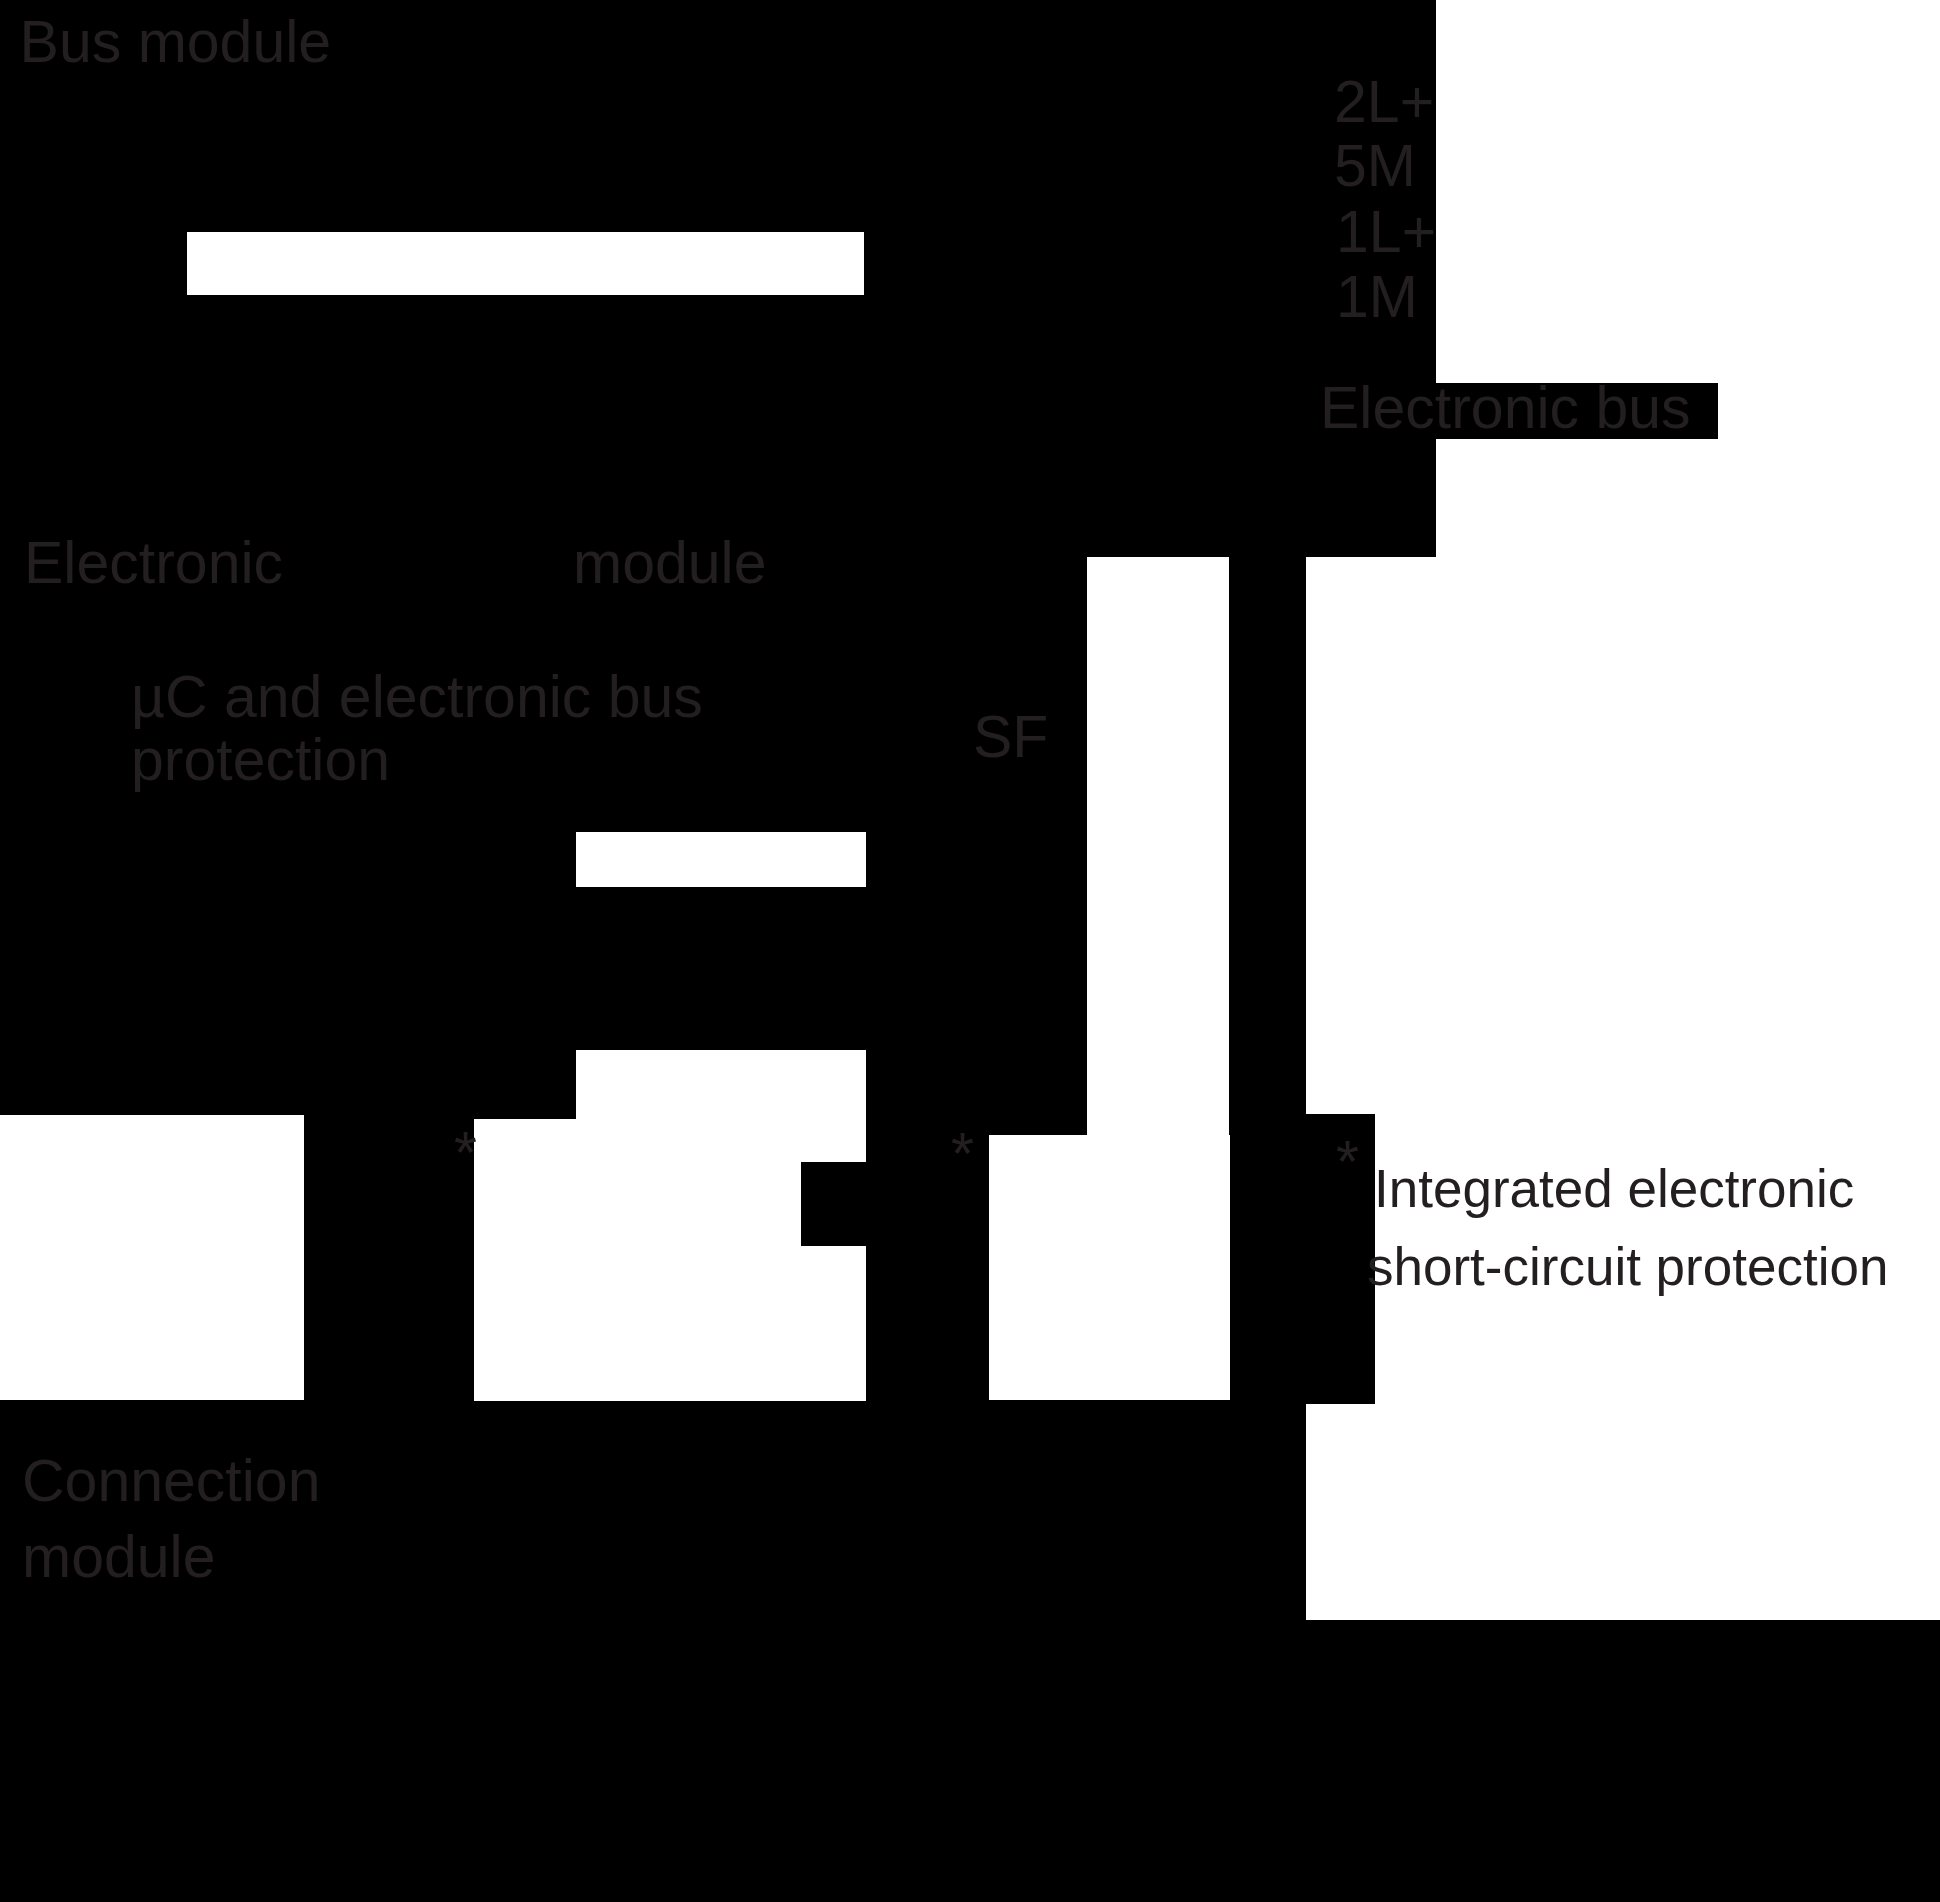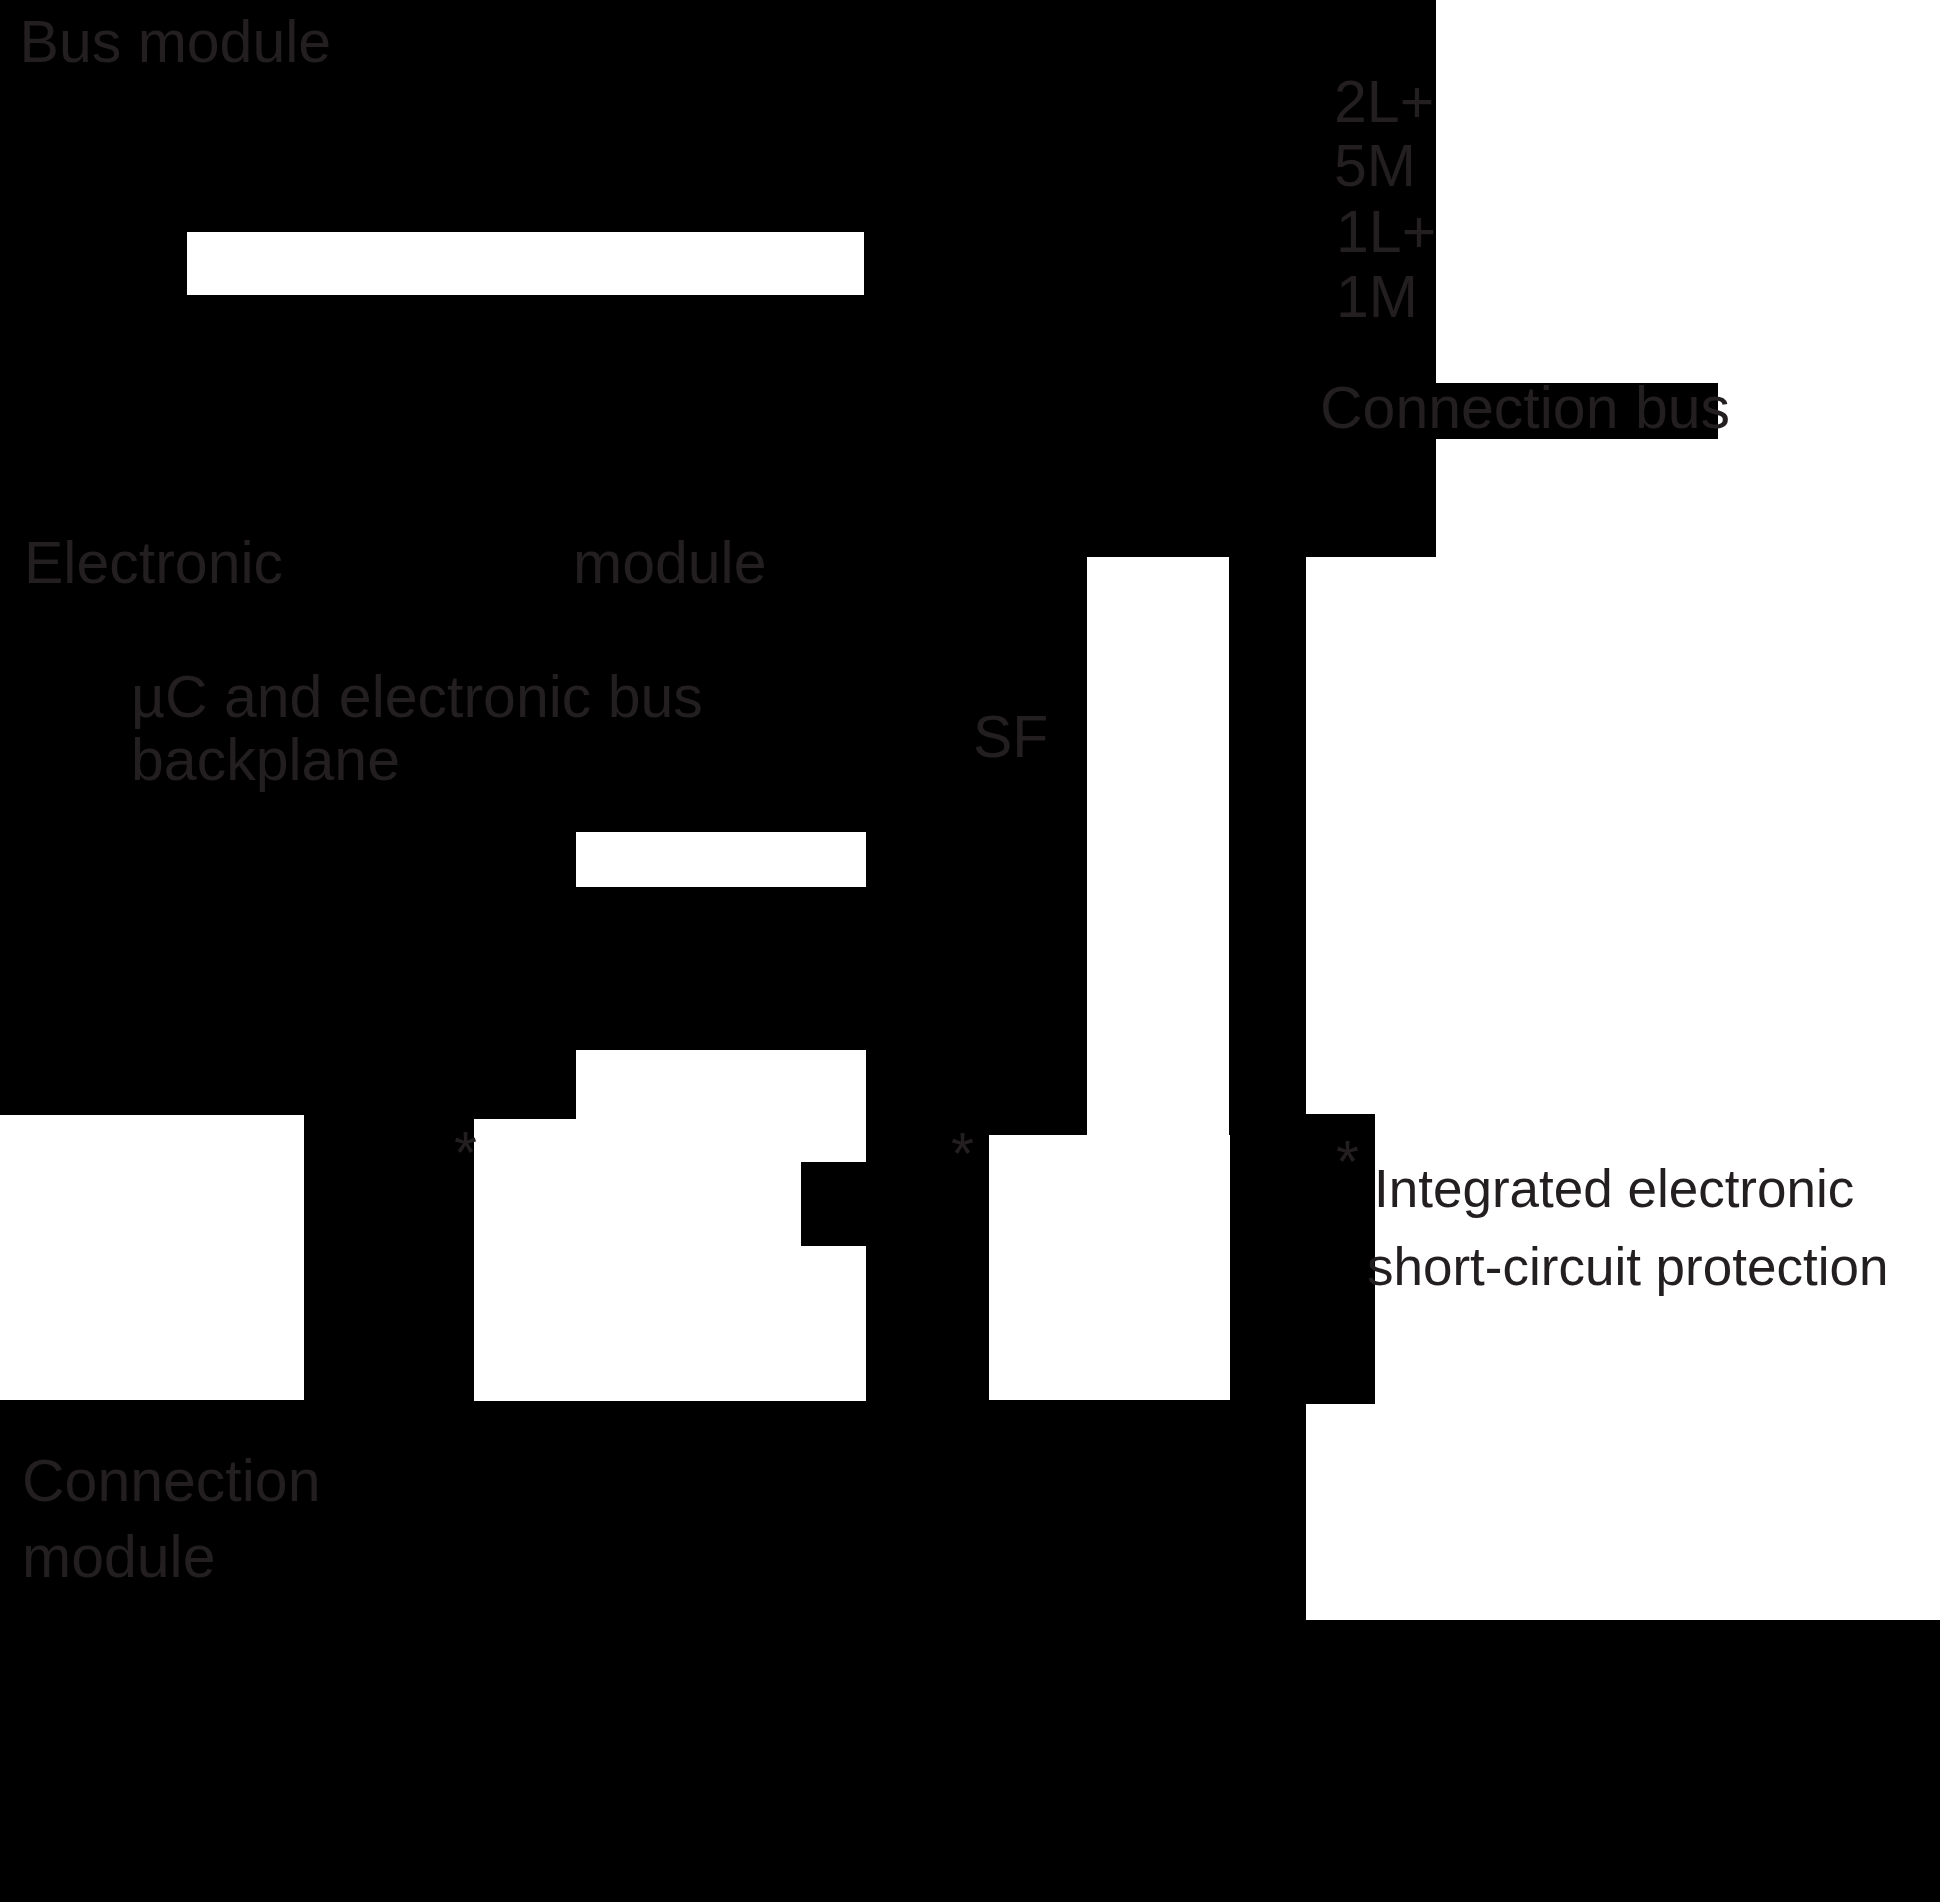--- a/index.html
+++ b/index.html
@@ -56,27 +56,27 @@
 
   <div class="shape" style="left:989px;top:1135px;width:241px;height:265px;"></div>
 
   <div class="lbl" style="left:19.6px;top:12.5px;">Bus module</div>
 
   <div class="lbl" style="left:1334px;top:73px;">2L+</div>
   <div class="lbl" style="left:1334px;top:137px;">5M</div>
   <div class="lbl" style="left:1336px;top:203px;">1L+</div>
   <div class="lbl" style="left:1336px;top:268px;">1M</div>
 
-  <div class="lbl" style="left:1320px;top:379px;">Connection bus</div>
+  <div class="lbl" style="left:1320px;top:379px;">Electronic bus</div>
 
   <div class="lbl" style="left:24px;top:534px;">Electronic</div>
   <div class="lbl" style="left:573px;top:534px;">module</div>
 
   <div class="lbl" style="left:131px;top:668px;">µC and electronic bus</div>
-  <div class="lbl" style="left:131px;top:731px;">backplane</div>
+  <div class="lbl" style="left:131px;top:731px;">protection</div>
 
   <div class="lbl" style="left:973px;top:708px;">SF</div>
 
   <div class="lbl star" style="left:454px;top:1124px;">*</div>
   <div class="lbl star" style="left:951px;top:1125px;">*</div>
   <div class="lbl star" style="left:1336px;top:1133px;">*</div>
 
   <div class="lbl small" style="left:1374px;top:1162px;">Integrated electronic</div>
   <div class="lbl small" style="left:1367px;top:1240px;">short-circuit protection</div>
 

